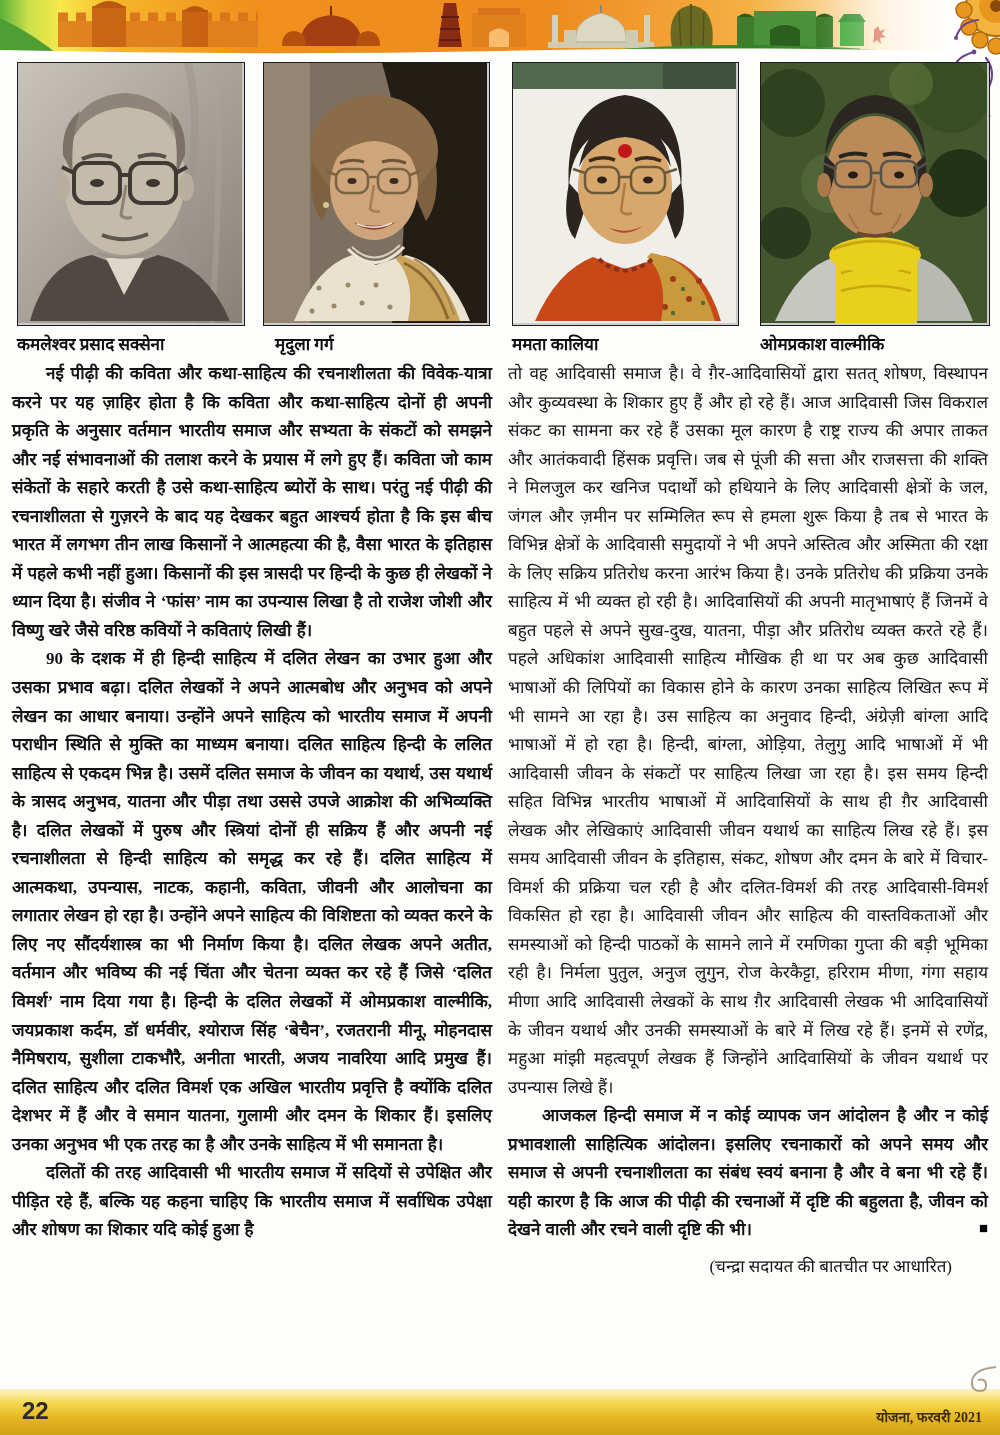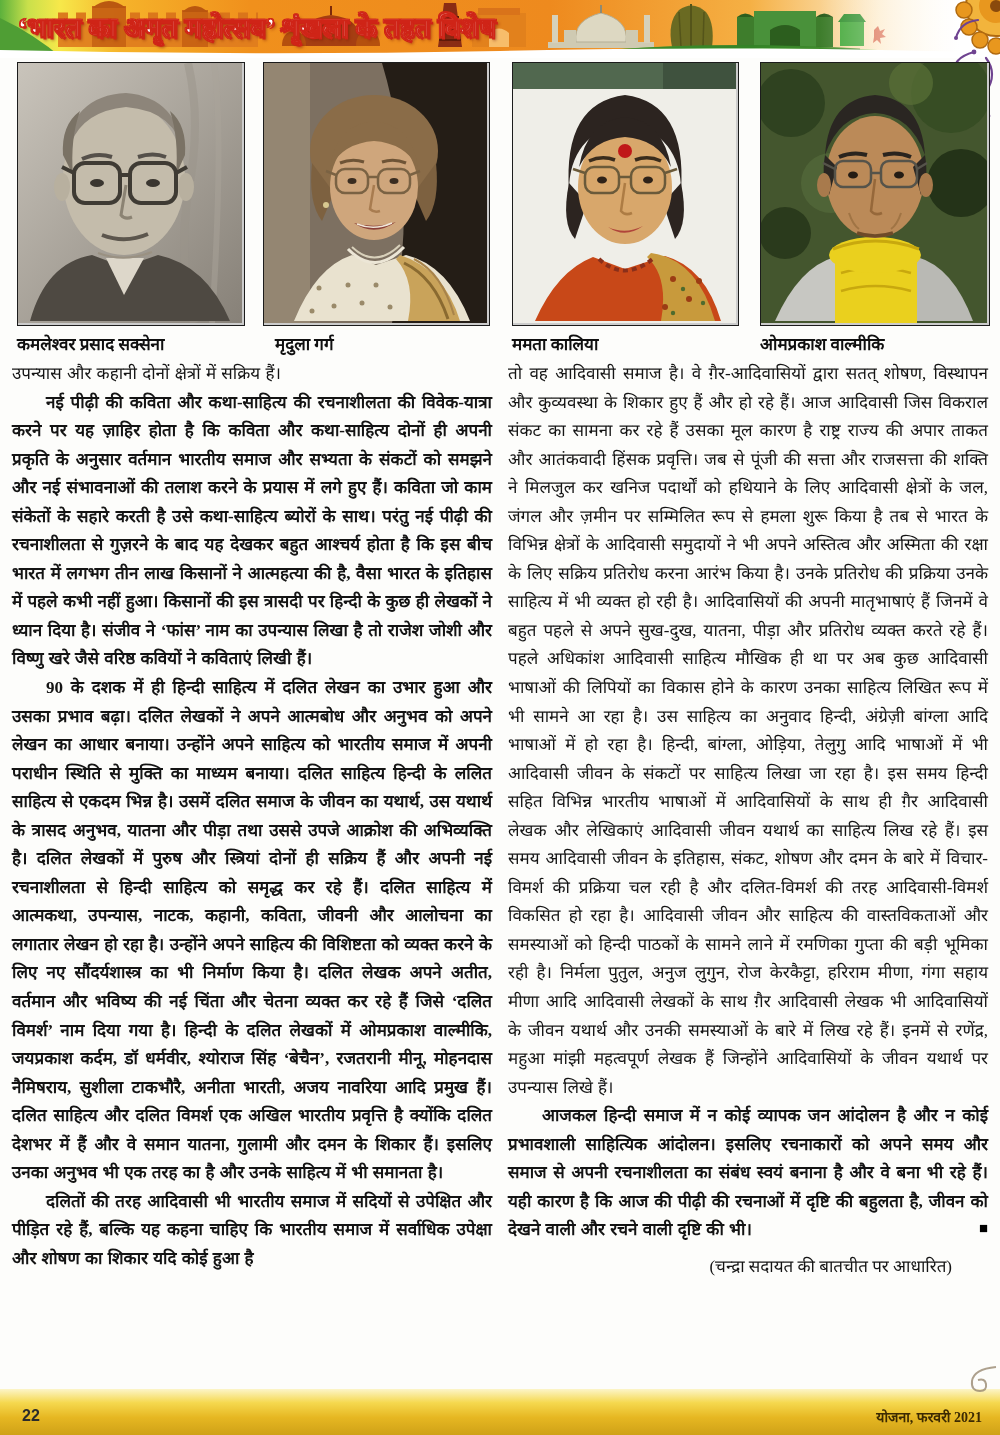--- a/index.html
+++ b/index.html
@@ -35,21 +35,21 @@
   .para{margin:0;text-align:justify;font-size:17px;line-height:1.68;color:#141414;
         word-spacing:1px;}
   .para.indent{text-indent:34px;font-weight:bold;}
   .endsq{float:right;font-size:15px;line-height:inherit;color:#000;}
   .attribution{margin:8px;text-align:right;padding-right:28px;font-size:17px;line-height:1.68;color:#141414;}
 
   
   .footer-bar{position:absolute;left:0;bottom:0;width:1000px;height:46px;
     background:linear-gradient(180deg,#fcf5c9 0%,#f5d84e 30%,#e6b722 62%,#cfa117 100%);}
   .page-number{position:absolute;left:22px;bottom:10px;font-family:"Liberation Sans","DejaVu Sans",sans-serif;
-    font-size:16px;font-weight:bold;color:#2b2b2b;}
+    font-size:24px;font-weight:bold;color:#2b2b2b;}
   .journal-date{position:absolute;right:18px;bottom:9px;font-size:14px;font-weight:bold;color:#3c2a02;}
   .corner-orn{position:absolute;right:2px;bottom:40px;opacity:.8;}
 </style>
 </head>
 <body>
 
 <div class="page">
 
   <div class="banner">
     <svg class="banner-art" width="1000" height="58" viewBox="0 0 1000 58">
@@ -123,21 +123,20 @@
 
       <rect x="840" y="22" width="24" height="24" fill="#43a838"></rect>
       <path d="M838,22 L866,22 L860,14 L844,14 Z" fill="#2f8f2c"></path>
       <path d="M874,30 l4,-4 l2,5 l5,-2 l-3,5 l4,3 l-6,1 l1,6 l-4,-4 l-4,3 l1,-6 Z" fill="#d14a2a" opacity="0.8"></path>
 
       <path d="M520,58 Q700,36 905,52 L905,58 Z" fill="url(#grass)"></path>
       <path d="M600,52 Q720,42 860,50" stroke="#2f7d24" stroke-width="3" fill="none" opacity="0.7"></path>
       <rect x="820" y="0" width="180" height="58" fill="url(#fadeR)"></rect>
       <path d="M0,58 L0,50 Q250,56 500,51 Q760,45 1000,53 L1000,58 Z" fill="#ffffff"></path>
     </svg>
-    <div class="banner-title">‘भारत का अमृत महोत्सव’ शृंखला के तहत विशेष</div>
     <svg class="paisley" width="88" height="120" viewBox="0 0 88 120">
       <g>
         <circle cx="84" cy="6" r="30" fill="#f2b43c" stroke="#b06a10" stroke-width="2"></circle>
         <circle cx="84" cy="6" r="17" fill="#e8971e"></circle>
         <circle cx="52" cy="10" r="8" fill="#e8971e" stroke="#b06a10" stroke-width="1.5"></circle>
         <circle cx="57" cy="27" r="8" fill="#e8971e" stroke="#b06a10" stroke-width="1.5"></circle>
         <circle cx="68" cy="40" r="8" fill="#e8971e" stroke="#b06a10" stroke-width="1.5"></circle>
         <circle cx="84" cy="46" r="8" fill="#e8971e" stroke="#b06a10" stroke-width="1.5"></circle>
         <circle cx="84" cy="6" r="6" fill="#8a4a0c"></circle>
       </g>
@@ -317,21 +316,20 @@
     </svg>
   </div>
 
   <div class="caption c1">कमलेश्वर प्रसाद सक्सेना</div>
   <div class="caption c2">मृदुला गर्ग</div>
   <div class="caption c3">ममता कालिया</div>
   <div class="caption c4">ओमप्रकाश वाल्मीकि</div>
 
   <div class="columns">
     <div class="col" id="colL">
-        <p class="para">उपन्यास और कहानी दोनों क्षेत्रों में सक्रिय हैं।</p>
         <p class="para indent">नई पीढ़ी की कविता और कथा-साहित्य की रचनाशीलता की विवेक-यात्रा करने पर यह ज़ाहिर होता है कि कविता और कथा-साहित्य दोनों ही अपनी प्रकृति के अनुसार वर्तमान भारतीय समाज और सभ्यता के संकटों को समझने और नई संभावनाओं की तलाश करने के प्रयास में लगे हुए हैं। कविता जो काम संकेतों के सहारे करती है उसे कथा-साहित्य ब्योरों के साथ। परंतु नई पीढ़ी की रचनाशीलता से गुज़रने के बाद यह देखकर बहुत आश्चर्य होता है कि इस बीच भारत में लगभग तीन लाख किसानों ने आत्महत्या की है, वैसा भारत के इतिहास में पहले कभी नहीं हुआ। किसानों की इस त्रासदी पर हिन्दी के कुछ ही लेखकों ने ध्यान दिया है। संजीव ने ‘फांस’ नाम का उपन्यास लिखा है तो राजेश जोशी और विष्णु खरे जैसे वरिष्ठ कवियों ने कविताएं लिखी हैं।</p>
         <p class="para indent">90 के दशक में ही हिन्दी साहित्य में दलित लेखन का उभार हुआ और उसका प्रभाव बढ़ा। दलित लेखकों ने अपने आत्मबोध और अनुभव को अपने लेखन का आधार बनाया। उन्होंने अपने साहित्य को भारतीय समाज में अपनी पराधीन स्थिति से मुक्ति का माध्यम बनाया। दलित साहित्य हिन्दी के ललित साहित्य से एकदम भिन्न है। उसमें दलित समाज के जीवन का यथार्थ, उस यथार्थ के त्रासद अनुभव, यातना और पीड़ा तथा उससे उपजे आक्रोश की अभिव्यक्ति है। दलित लेखकों में पुरुष और स्त्रियां दोनों ही सक्रिय हैं और अपनी नई रचनाशीलता से हिन्दी साहित्य को समृद्ध कर रहे हैं। दलित साहित्य में आत्मकथा, उपन्यास, नाटक, कहानी, कविता, जीवनी और आलोचना का लगातार लेखन हो रहा है। उन्होंने अपने साहित्य की विशिष्टता को व्यक्त करने के लिए नए सौंदर्यशास्त्र का भी निर्माण किया है। दलित लेखक अपने अतीत, वर्तमान और भविष्य की नई चिंता और चेतना व्यक्त कर रहे हैं जिसे ‘दलित विमर्श’ नाम दिया गया है। हिन्दी के दलित लेखकों में ओमप्रकाश वाल्मीकि, जयप्रकाश कर्दम, डॉ धर्मवीर, श्योराज सिंह ‘बेचैन’, रजतरानी मीनू, मोहनदास नैमिषराय, सुशीला टाकभौरै, अनीता भारती, अजय नावरिया आदि प्रमुख हैं। दलित साहित्य और दलित विमर्श एक अखिल भारतीय प्रवृत्ति है क्योंकि दलित देशभर में हैं और वे समान यातना, गुलामी और दमन के शिकार हैं। इसलिए उनका अनुभव भी एक तरह का है और उनके साहित्य में भी समानता है।</p>
         <p class="para indent">दलितों की तरह आदिवासी भी भारतीय समाज में सदियों से उपेक्षित और पीड़ित रहे हैं, बल्कि यह कहना चाहिए कि भारतीय समाज में सर्वाधिक उपेक्षा और शोषण का शिकार यदि कोई हुआ है</p>
       </div>
     <div class="col" id="colR">
         <p class="para">तो वह आदिवासी समाज है। वे ग़ैर-आदिवासियों द्वारा सतत् शोषण, विस्थापन और कुव्यवस्था के शिकार हुए हैं और हो रहे हैं। आज आदिवासी जिस विकराल संकट का सामना कर रहे हैं उसका मूल कारण है राष्ट्र राज्य की अपार ताकत और आतंकवादी हिंसक प्रवृत्ति। जब से पूंजी की सत्ता और राजसत्ता की शक्ति ने मिलजुल कर खनिज पदार्थों को हथियाने के लिए आदिवासी क्षेत्रों के जल, जंगल और ज़मीन पर सम्मिलित रूप से हमला शुरू किया है तब से भारत के विभिन्न क्षेत्रों के आदिवासी समुदायों ने भी अपने अस्तित्व और अस्मिता की रक्षा के लिए सक्रिय प्रतिरोध करना आरंभ किया है। उनके प्रतिरोध की प्रक्रिया उनके साहित्य में भी व्यक्त हो रही है। आदिवासियों की अपनी मातृभाषाएं हैं जिनमें वे बहुत पहले से अपने सुख-दुख, यातना, पीड़ा और प्रतिरोध व्यक्त करते रहे हैं। पहले अधिकांश आदिवासी साहित्य मौखिक ही था पर अब कुछ आदिवासी भाषाओं की लिपियों का विकास होने के कारण उनका साहित्य लिखित रूप में भी सामने आ रहा है। उस साहित्य का अनुवाद हिन्दी, अंग्रेज़ी बांग्ला आदि भाषाओं में हो रहा है। हिन्दी, बांग्ला, ओड़िया, तेलुगु आदि भाषाओं में भी आदिवासी जीवन के संकटों पर साहित्य लिखा जा रहा है। इस समय हिन्दी सहित विभिन्न भारतीय भाषाओं में आदिवासियों के साथ ही ग़ैर आदिवासी लेखक और लेखिकाएं आदिवासी जीवन यथार्थ का साहित्य लिख रहे हैं। इस समय आदिवासी जीवन के इतिहास, संकट, शोषण और दमन के बारे में विचार-विमर्श की प्रक्रिया चल रही है और दलित-विमर्श की तरह आदिवासी-विमर्श विकसित हो रहा है। आदिवासी जीवन और साहित्य की वास्तविकताओं और समस्याओं को हिन्दी पाठकों के सामने लाने में रमणिका गुप्ता की बड़ी भूमिका रही है। निर्मला पुतुल, अनुज लुगुन, रोज केरकैट्टा, हरिराम मीणा, गंगा सहाय मीणा आदि आदिवासी लेखकों के साथ ग़ैर आदिवासी लेखक भी आदिवासियों के जीवन यथार्थ और उनकी समस्याओं के बारे में लिख रहे हैं। इनमें से रणेंद्र, महुआ मांझी महत्वपूर्ण लेखक हैं जिन्होंने आदिवासियों के जीवन यथार्थ पर उपन्यास लिखे हैं।</p>
         <p class="para indent">आजकल हिन्दी समाज में न कोई व्यापक जन आंदोलन है और न कोई प्रभावशाली साहित्यिक आंदोलन। इसलिए रचनाकारों को अपने समय और समाज से अपनी रचनाशीलता का संबंध स्वयं बनाना है और वे बना भी रहे हैं। यही कारण है कि आज की पीढ़ी की रचनाओं में दृष्टि की बहुलता है, जीवन को देखने वाली और रचने वाली दृष्टि की भी।<span class="endsq">■</span></p>
         <p class="attribution">(चन्द्रा सदायत की बातचीत पर आधारित)</p>
       </div>
   </div>

